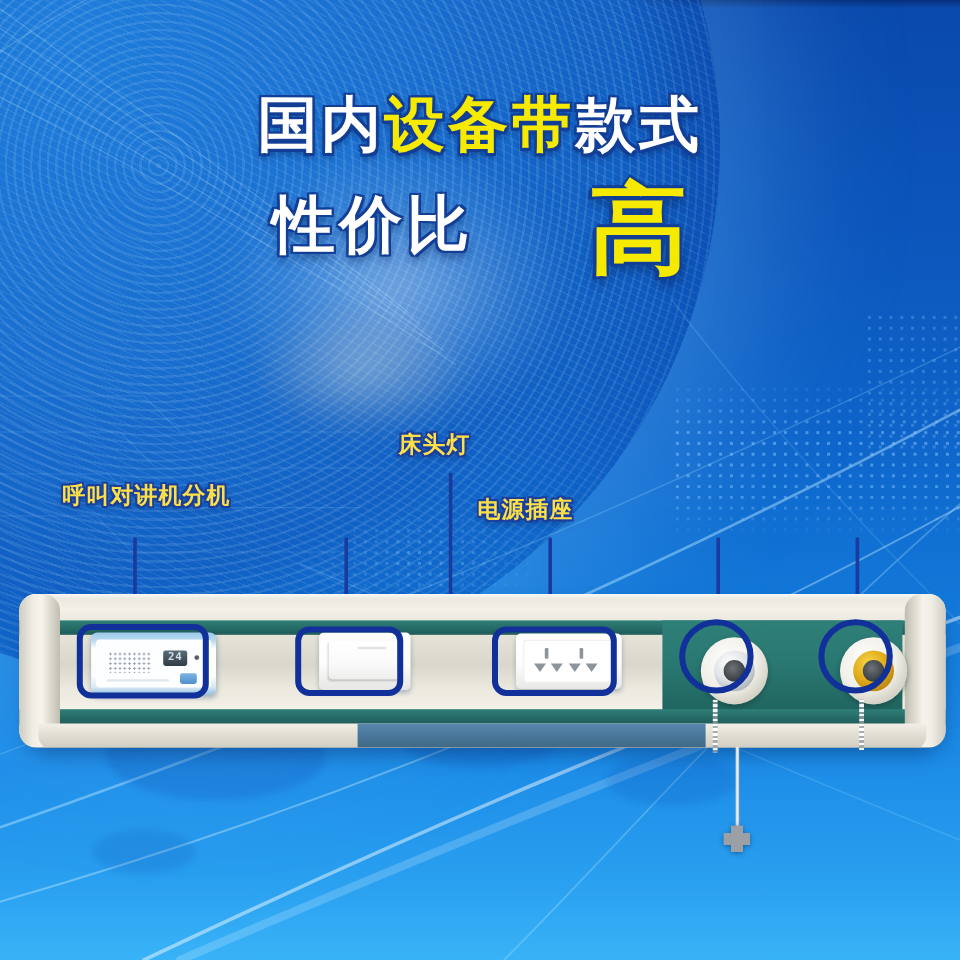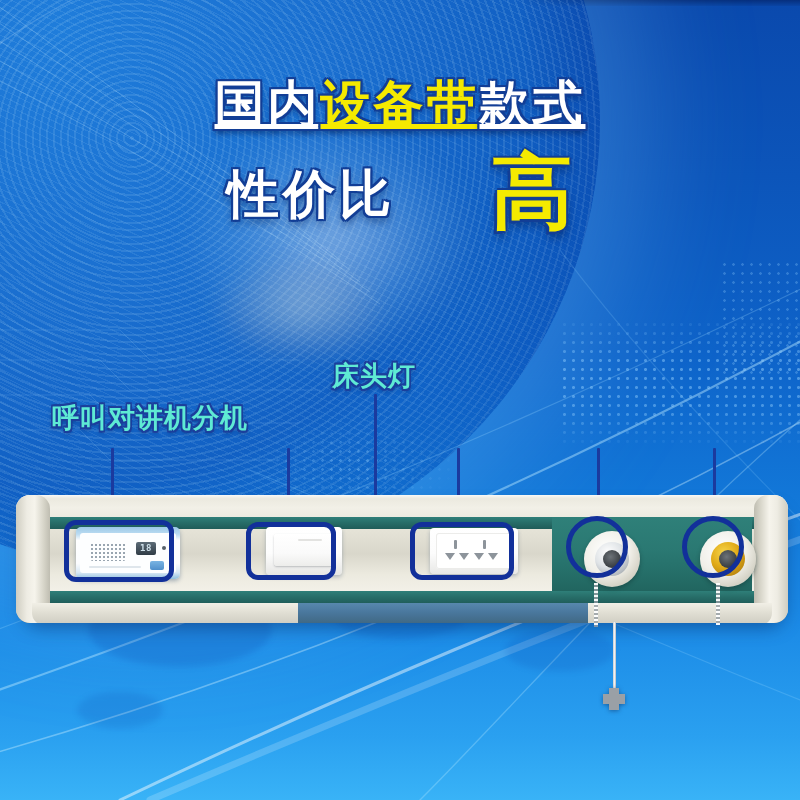--- a/index.html
+++ b/index.html
@@ -101,46 +101,45 @@
   .headline{position:absolute;left:0;top:78px;width:800px;}
   .hl-row1{
     text-align:center;font-size:50px;font-weight:bold;letter-spacing:3px;
     line-height:1.05;white-space:nowrap;
   }
   .hl-row1 .seg{
     text-shadow:
       -2px 0 #123e96, 2px 0 #123e96, 0 -2px #123e96, 0 2px #123e96,
       -2px -2px #123e96, 2px -2px #123e96, -2px 2px #123e96, 2px 2px #123e96,
       0 4px 6px rgba(0,25,80,.55);
-    text-decoration: underline;
   }
   .hl-row2{
-    margin-top:22px;display:flex;align-items:flex-end;justify-content:center;gap:96px;
+    margin-top:22px;display:flex;align-items:flex-start;justify-content:center;gap:96px;
     white-space:nowrap;
   }
   .hl-sub{
     font-size:52px;font-weight:bold;letter-spacing:4px;color:#ffffff;
     text-shadow:
       -2px 0 #123e96, 2px 0 #123e96, 0 -2px #123e96, 0 2px #123e96,
       -2px -2px #123e96, 2px -2px #123e96, -2px 2px #123e96, 2px 2px #123e96,
       0 5px 8px rgba(0,25,80,.55);
   }
   .hl-big{
     font-size:82px;font-weight:bold;color:#f5ea00;line-height:.95;
     text-shadow:
       -2px 0 #123e96, 2px 0 #123e96, 0 -2px #123e96, 0 2px #123e96,
       -3px 3px 0 #123e96, 0 6px 10px rgba(0,25,80,.55);
   }
   .c-white{color:#ffffff;}
   .c-yellow{color:#f5ea00;}
 
   
   .label{
-    position:absolute;white-space:nowrap;font-weight:bold;color:#5eead4;
-    font-size:27px;letter-spacing:1px;
+    position:absolute;white-space:nowrap;font-weight:bold;color:#fde047;
+    font-size:19px;letter-spacing:1px;
     text-shadow:
       -1.6px 0 #1b3f9c, 1.6px 0 #1b3f9c, 0 -1.6px #1b3f9c, 0 1.6px #1b3f9c,
       -1.6px -1.6px #1b3f9c, 1.6px -1.6px #1b3f9c, -1.6px 1.6px #1b3f9c, 1.6px 1.6px #1b3f9c,
       0 3px 5px rgba(0,25,80,.5);
   }
   
   .leader{position:absolute;background:#1b3a9e;width:3px;border-radius:1px;}
 
   
   .panel-wrap{position:absolute;left:16px;top:495px;width:772px;height:135px;}
@@ -321,20 +320,21 @@
       <span class="seg c-white">国内</span><span class="seg c-yellow">设备带</span><span class="seg c-white">款式</span>
     </div>
     <div class="hl-row2">
       <span class="hl-sub">性价比</span>
       <span class="hl-big">高</span>
     </div>
   </div>
 
   <div class="label" style="left:8px;top:400px;padding-left:44px;">呼叫对讲机分机</div>
   <div class="label" style="left:332px;top:358px;">床头灯</div>
+  <div class="label" style="left:398px;top:412px;">电源插座</div>
 
   <div class="leader" style="left:111px;top:448px;height:77px;"></div>
   <div class="leader" style="left:287px;top:448px;height:73px;"></div>
   <div class="leader" style="left:374px;top:394px;height:222px;"></div>
   <div class="leader" style="left:457px;top:448px;height:76px;"></div>
   <div class="leader" style="left:597px;top:448px;height:88px;"></div>
   <div class="leader" style="left:713px;top:448px;height:88px;"></div>
 
   <div class="panel-wrap">
     <div class="panel-shadow"></div>
@@ -343,21 +343,21 @@
       <div class="stripe stripe-top"></div>
       <div class="teal-block"></div>
       <div class="stripe stripe-bot"></div>
 
       <div class="cap cap-l"></div>
       <div class="cap cap-r"></div>
 
       <div class="intercom">
         <div class="ic-face">
           <div class="ic-grille"></div>
-          <div class="ic-screen">18</div>
+          <div class="ic-screen">24</div>
           <div class="ic-led"></div>
           <div class="ic-line"></div>
           <div class="ic-btn"></div>
         </div>
       </div>
 
       <div class="switch">
         <div class="switch-rocker">
           <div class="switch-notch"></div>
         </div>

